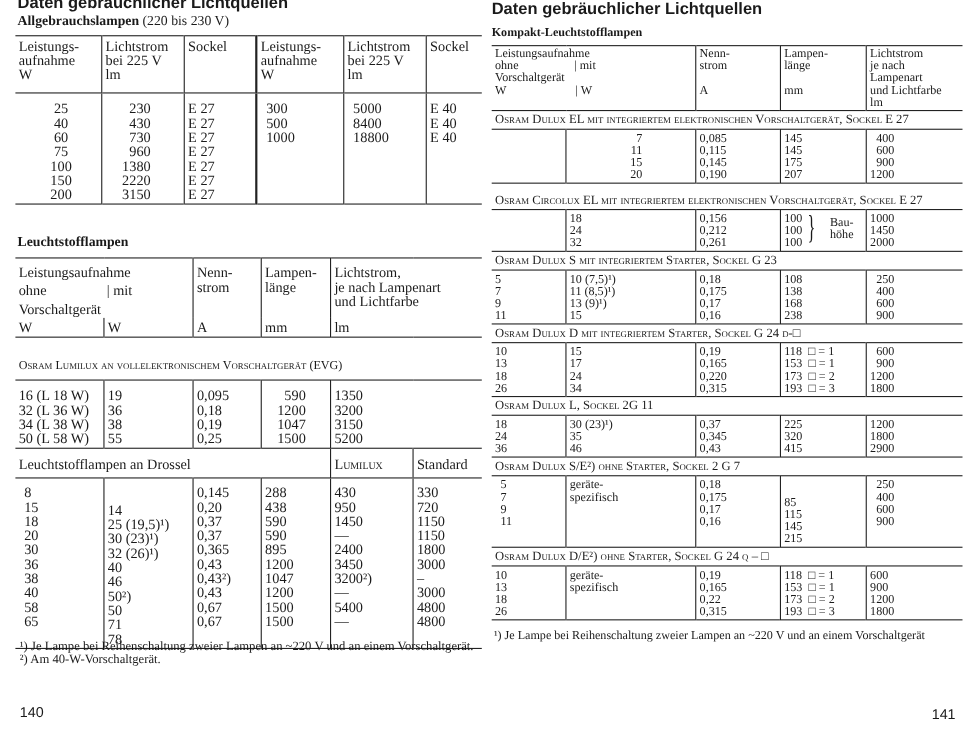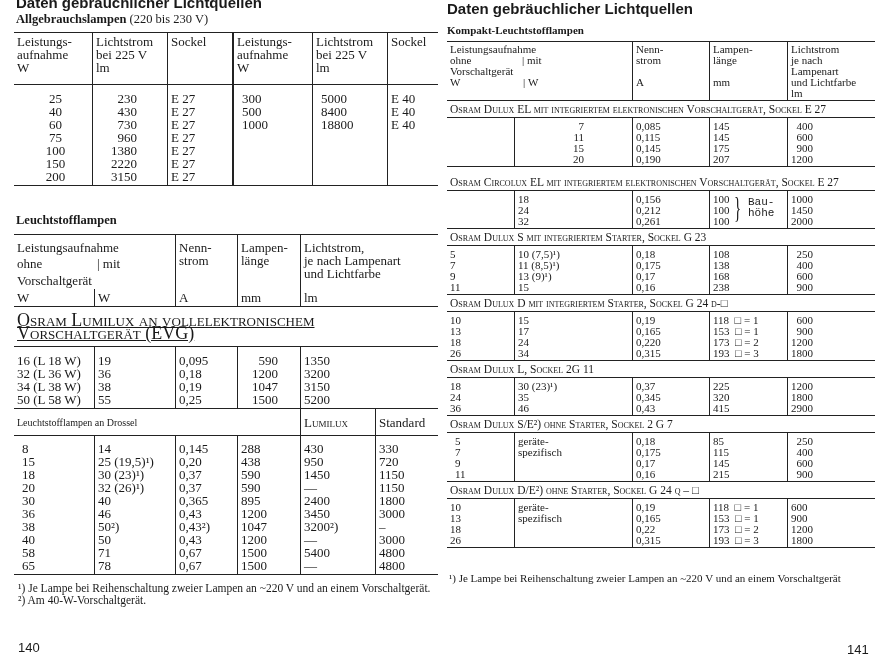--- a/index.html
+++ b/index.html
@@ -109,21 +109,21 @@
       <td colspan="2" style="padding-top:6px;"><span>Lichtstrom,</span><br><span>je nach Lampenart</span><br><span>und Lichtfarbe</span></td>
     </tr>
     <tr class="bb">
       <td class="vr" style="width:74px;">W</td>
       <td class="vr" style="width:74px;">W</td>
       <td class="vr">A</td>
       <td class="vr">mm</td>
       <td colspan="2">lm</td>
     </tr>
     <tr class="sec bb">
-      <td colspan="6" class="sc" style="padding-top:7px;padding-bottom:6px;font-size:18px;text-decoration:underline;">Osram Lumilux an vollelektronischem Vorschaltgerät (EVG)</td>
+      <td colspan="6" class="sc" style="padding-top:19px;padding-bottom:6px;font-size:11px;">Osram Lumilux an vollelektronischem Vorschaltgerät (EVG)</td>
     </tr>
     <tr class="bb">
       <td class="vr" style="padding-top:7px;margin-left:39px;">
             <div>16 (L 18 W)</div>
             <div>32 (L 36 W)</div>
             <div>34 (L 38 W)</div>
             <div>50 (L 58 W)</div>
           </td>
       <td class="vr" style="padding-top:7px;">
             <div>19</div>
@@ -144,38 +144,38 @@
             <div>1500</div>
           </td>
       <td colspan="2" style="padding-top:7px;">
             <div>1350</div>
             <div>3200</div>
             <div>3150</div>
             <div>5200</div>
           </td>
     </tr>
     <tr class="bb">
-      <td colspan="4" class="vr" style="padding-top:7px;padding-bottom:6px;font-size:10px;">Leuchtstofflampen an Drossel</td>
+      <td colspan="4" class="vr" style="padding-top:7px;padding-bottom:6px;font-size:13px;">Leuchtstofflampen an Drossel</td>
       <td class="vr sc" style="padding-top:7px;width:68px;">Lumilux</td>
       <td style="padding-top:7px;">Standard</td>
     </tr>
     <tr class="bb">
       <td class="vr" style="padding-top:6px;padding-left:8px;">
             <div>8</div>
             <div>15</div>
             <div>18</div>
             <div>20</div>
             <div>30</div>
             <div>36</div>
             <div>38</div>
             <div>40</div>
             <div>58</div>
             <div>65</div>
           </td>
-      <td class="vr" style="padding-top:6px;">
+      <td class="vr" style="padding-top:22px;">
             <div>14</div>
             <div>25 (19,5)¹)</div>
             <div>30 (23)¹)</div>
             <div>32 (26)¹)</div>
             <div>40</div>
             <div>46</div>
             <div>50²)</div>
             <div>50</div>
             <div>71</div>
             <div>78</div>
@@ -314,21 +314,21 @@
       <td class="vr" style="padding-top:3px;">
             <div>0,156</div>
             <div>0,212</div>
             <div>0,261</div>
           </td>
       <td class="vr" style="padding-top:3px;position:relative;">
         <div>100</div>
             <div>100</div>
             <div>100</div>
         <span style="position:absolute;left:24px;top:1px;font-size:30px;line-height:30px;transform:scaleX(0.5);transform-origin:left;">}</span>
-        <span style="position:absolute;left:38px;top:6px;width:28px;text-align:left;font-family:Liberation Mono, monospace;">Bau-höhe</span>
+        <span style="position:absolute;left:38px;top:6px;width:28px;text-align:right;">Bau-höhe</span>
       </td>
       <td style="padding-top:3px;">
             <div>1000</div>
             <div>1450</div>
             <div>2000</div>
           </td>
     </tr>
 
     <tr class="sec bb">
           <td colspan="5" class="sc">Osram Dulux S mit integriertem Starter, Sockel G 23</td>
@@ -443,21 +443,21 @@
             <div>spezifisch</div>
             <div>&nbsp;</div>
             <div>&nbsp;</div>
           </td>
       <td class="vr" style="padding-top:3px;">
             <div>0,18</div>
             <div>0,175</div>
             <div>0,17</div>
             <div>0,16</div>
           </td>
-      <td class="vr" style="padding-top:3px;">
+      <td class="vr" style="padding-top:19px;">
             <div>85</div>
             <div>115</div>
             <div>145</div>
             <div>215</div>
           </td>
       <td style="padding-top:3px;text-align:right;padding-right:62px;">
             <div>250</div>
             <div>400</div>
             <div>600</div>
             <div>900</div>

